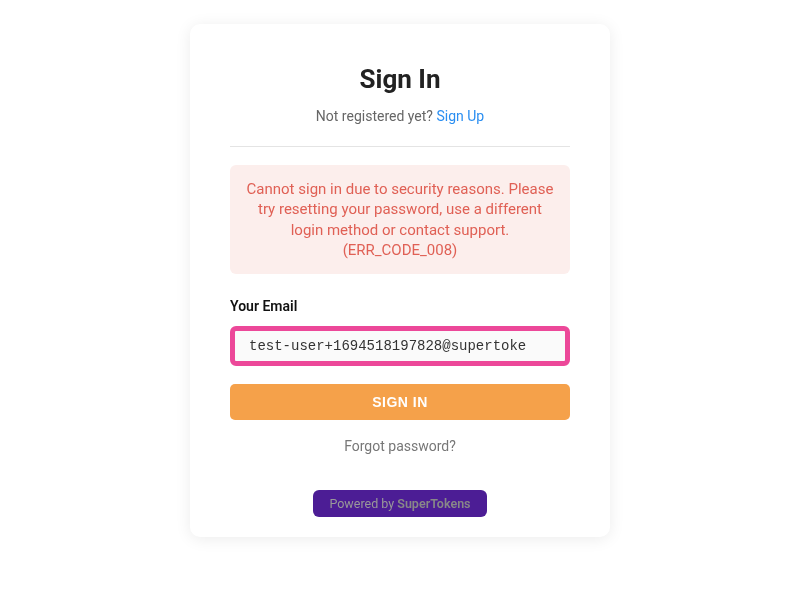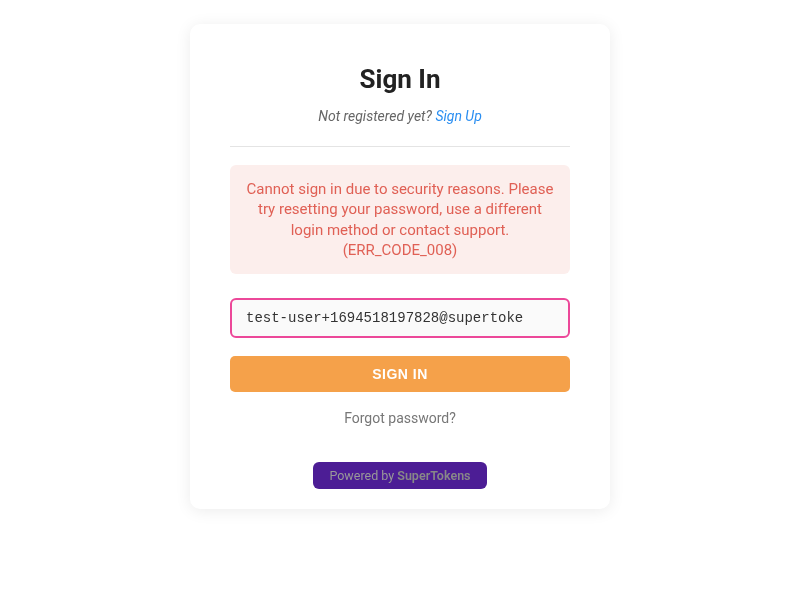--- a/index.html
+++ b/index.html
@@ -31,21 +31,20 @@
       font-size: 26px;
       font-weight: 700;
       color: #222;
       margin-top: 10px;
       margin-bottom: 14px;
     }
     .subtitle-row {
       font-size: 14px;
       color: #666;
       margin-bottom: 22px;
-      font-style: italic;
     }
     .signup-link {
       color: #2a8ef1;
       cursor: pointer;
     }
     .divider {
       width: 100%;
       height: 1px;
       background: #e4e4e4;
       margin-bottom: 18px;
@@ -72,21 +71,21 @@
       display: block;
       margin-bottom: 12px;
     }
     .input-wrap {
       position: relative;
       width: 100%;
     }
     .text-input {
       width: 100%;
       height: 40px;
-      border: 2px solid #ec4899;
+      border: 5px solid #ec4899;
       border-radius: 6px;
       background: #fafafa;
       padding: 0 14px;
       font-size: 14px;
       font-family: "Courier New", monospace;
       color: #333;
       outline: none;
     }
     .pw-input {
       padding-right: 42px;
@@ -143,20 +142,21 @@
 
   <div class="subtitle-row">
     <span>Not registered yet? </span><span class="signup-link">Sign Up</span>
   </div>
 
   <div class="divider"></div>
 
   <div class="error-banner">Cannot sign in due to security reasons. Please try resetting your password, use a different login method or contact support. (ERR_CODE_008)</div>
 
   <div class="field-group">
+    <label class="field-label">Your Email</label>
     <div class="input-wrap">
       <input type="text" class="text-input" value="test-user+1694518197828@supertoke" style="">
     </div>
   </div>
 
 
   <button class="signin-btn">SIGN IN</button>
 
   <div class="forgot-link">Forgot password?</div>
 

